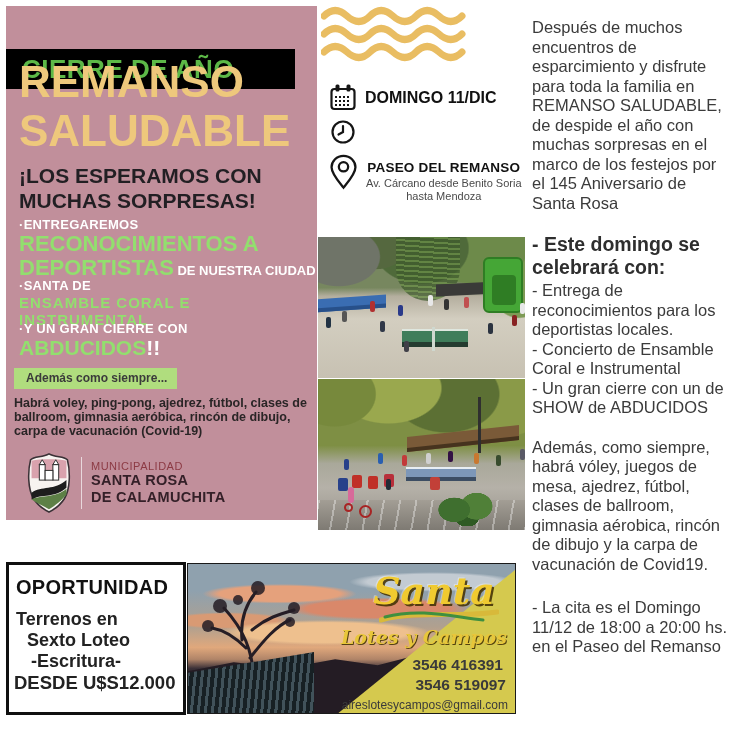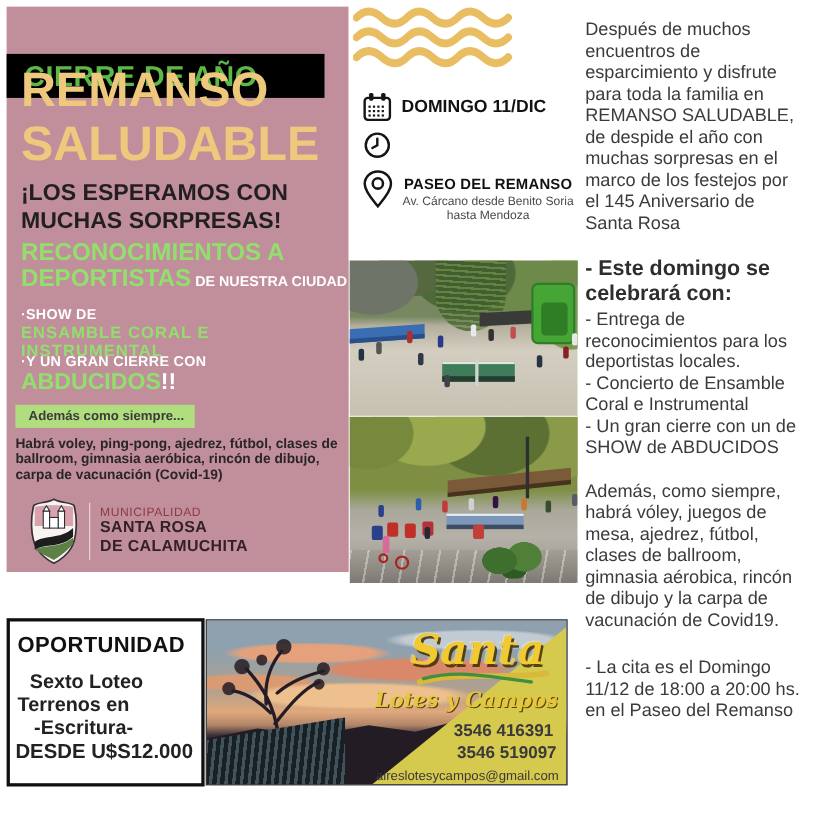--- a/index.html
+++ b/index.html
@@ -136,28 +136,29 @@
   <section class="flyer">
     <div class="band">
       <span>CIERRE DE AÑO</span>
     </div>
     <div class="title">REMANSO
 SALUDABLE</div>
     <div class="subtitle">¡LOS ESPERAMOS CON
 MUCHAS SORPRESAS!</div>
 
     <div class="b1">
+      <div class="wlabel">·ENTREGAREMOS</div>
       <div class="g1">RECONOCIMIENTOS A</div>
       <div>
         <span class="g1">DEPORTISTAS</span><span class="suffix"> DE NUESTRA CIUDAD</span>
       </div>
     </div>
 
     <div class="b2">
-      <div class="wlabel">·SHOW DE</div>
+      <div class="wlabel">·SANTA DE</div>
       <div class="g2">ENSAMBLE CORAL  E INSTRUMENTAL</div>
     </div>
 
     <div class="b3">
       <div class="wlabel">·Y UN GRAN CIERRE CON</div>
       <div>
         <span class="g3">ABDUCIDOS</span><span class="x3">!!</span>
       </div>
     </div>
 
@@ -285,22 +286,22 @@
 gimnasia aérobica, rincón
 de dibujo y la carpa de
 vacunación de Covid19.</p>
     <p> - La cita es el Domingo
 11/12 de 18:00 a 20:00 hs.
 en el Paseo del Remanso</p>
   </section>
 
   <aside class="ad-left">
     <div class="t">OPORTUNIDAD</div>
+    <div class="l l1">Terrenos en</div>
     <div class="l l2">Sexto Loteo</div>
-    <div class="l l1">Terrenos en</div>
     <div class="l l3">-Escritura-</div>
     <div class="l l4">DESDE U$S12.000</div>
   </aside>
 
   <aside class="ad-right">
     <div class="mountain"></div>
     <svg class="treesil" width="160" height="110" viewBox="0 0 160 110">
       <g fill="none" stroke="#251d25" stroke-width="3" stroke-linecap="round">
         <path d="M60,108 C58,80 50,60 30,38 M52,78 C40,66 30,60 18,58 M56,88 C70,70 82,56 96,50 M48,70 C46,50 52,34 62,22 M58,60 C72,48 86,44 100,40"></path>
       </g>

